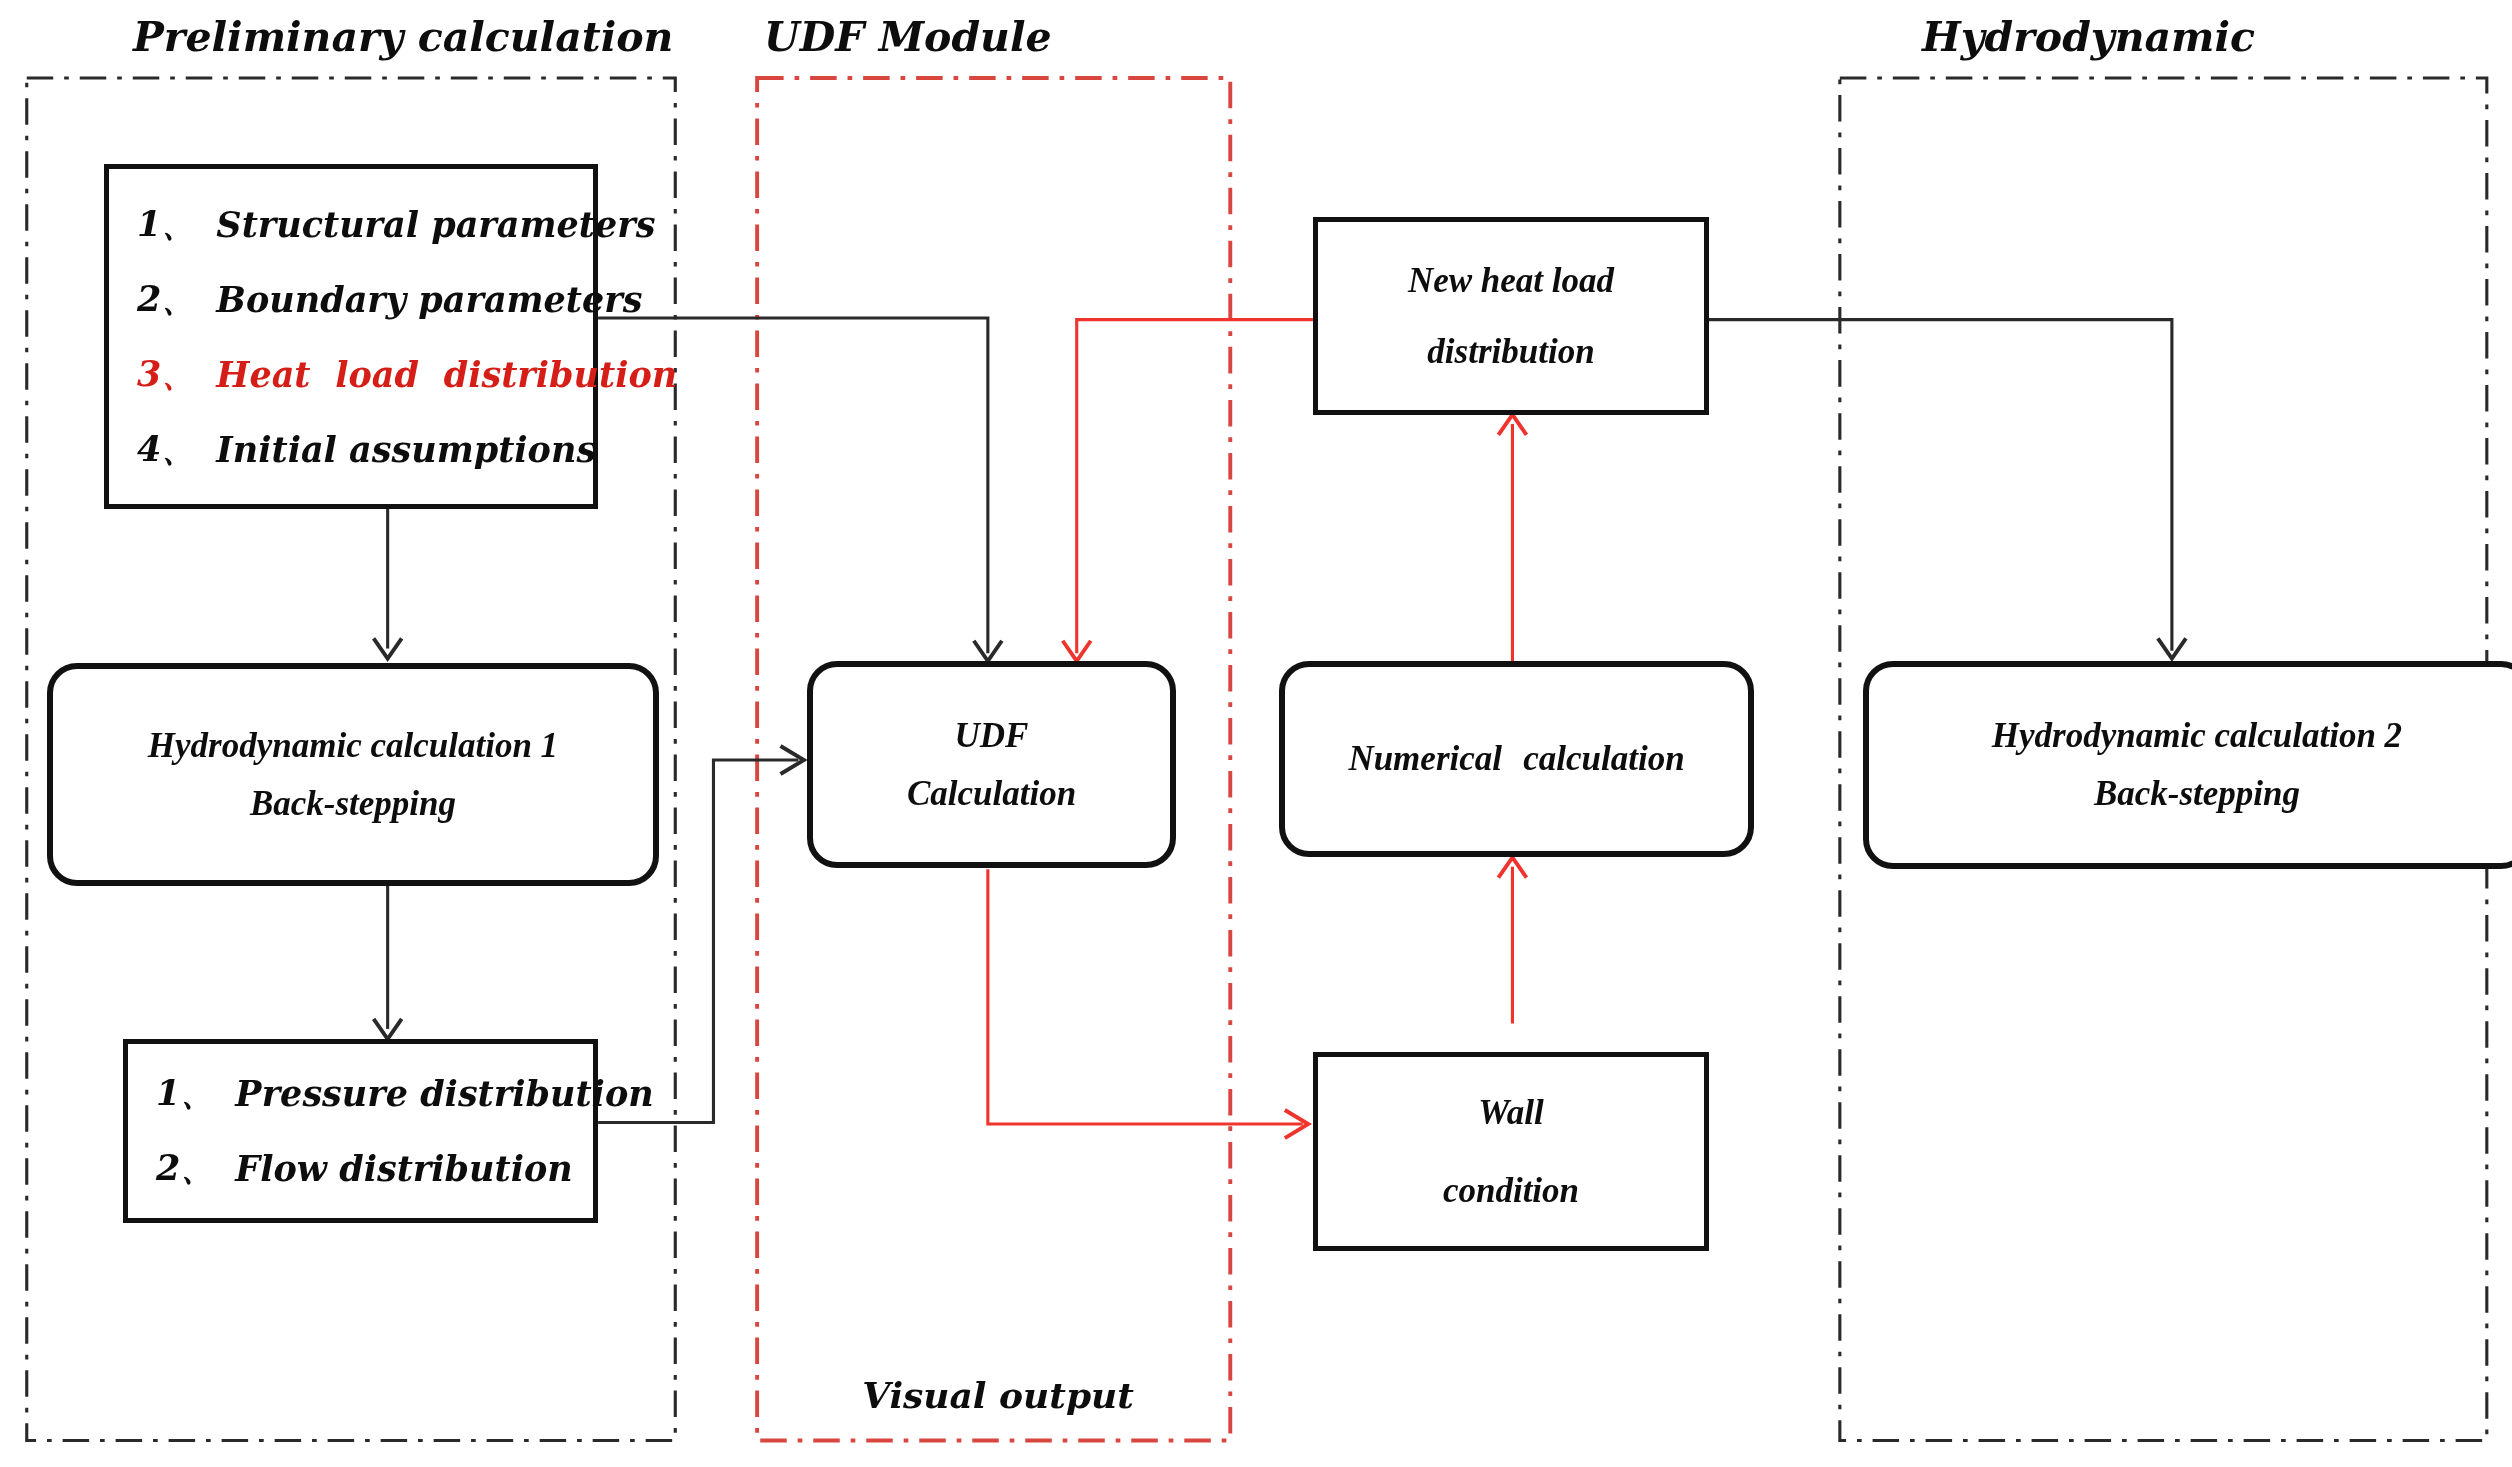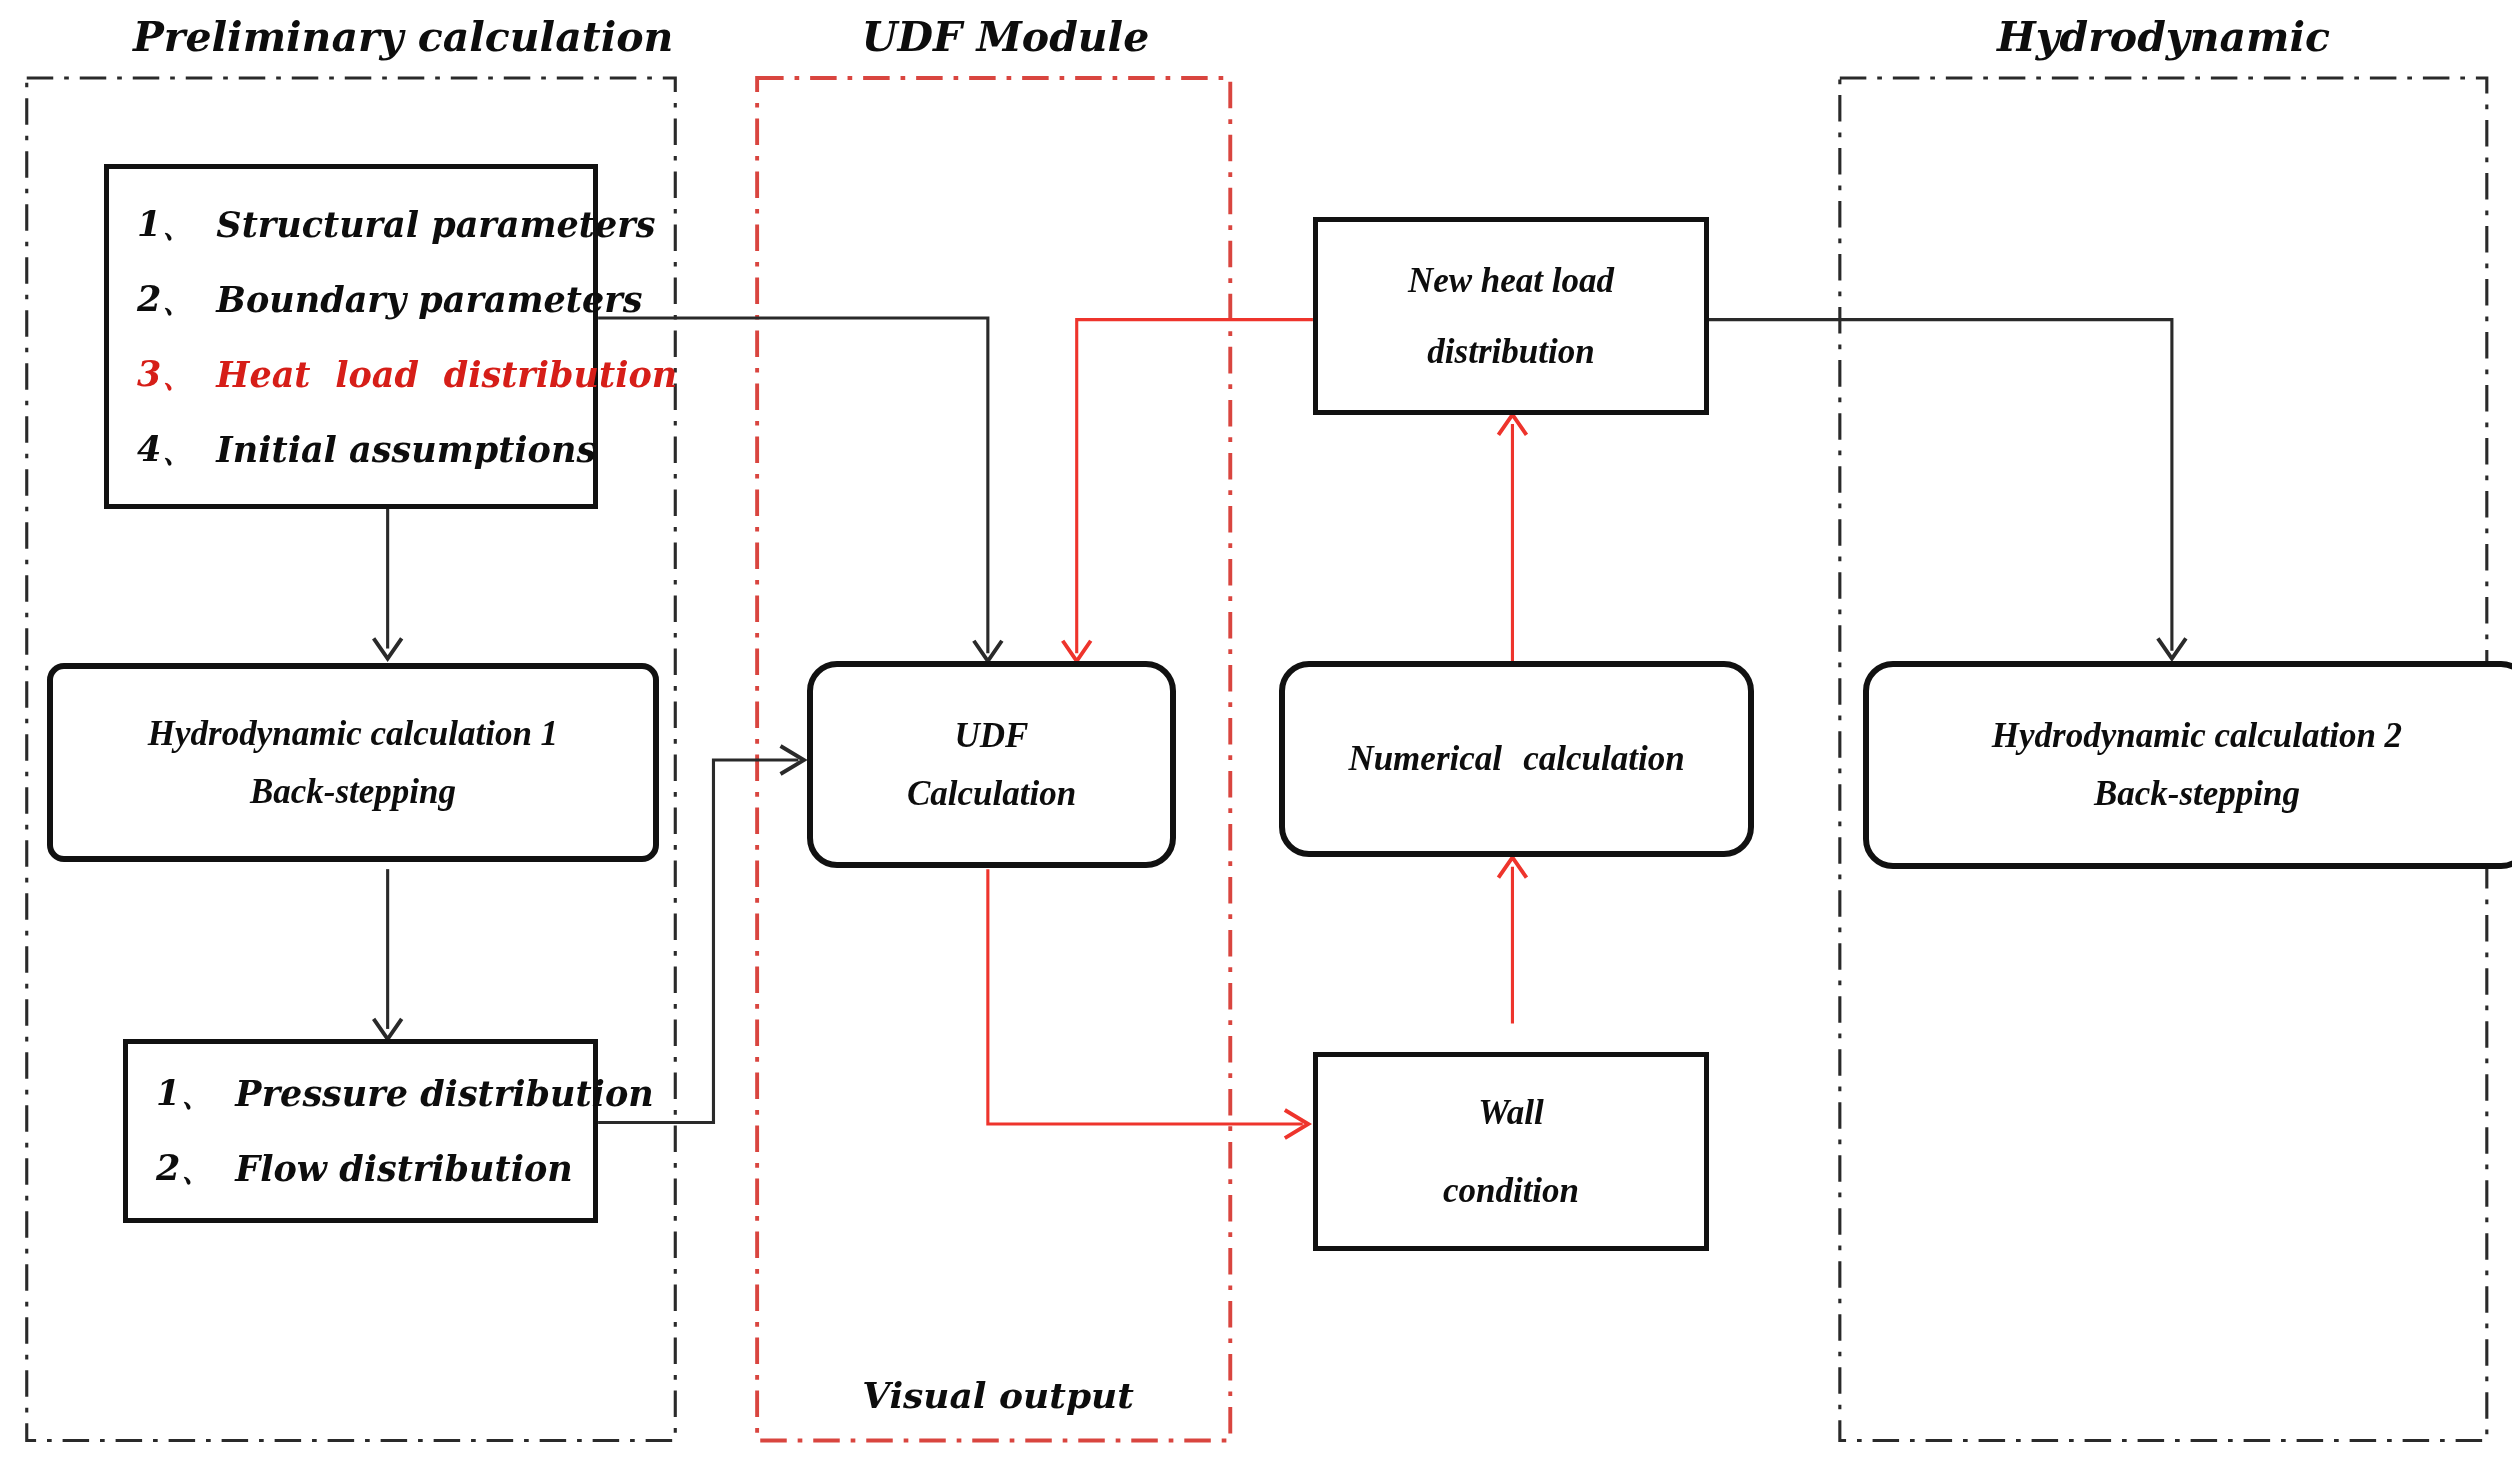--- a/index.html
+++ b/index.html
@@ -19,21 +19,21 @@
   .frame{fill:none;stroke-width:4;}
   .frame.k{stroke:var(--black-line);stroke-dasharray:34 14 6 14;}
   .frame.r{stroke:var(--red-border);stroke-width:5;stroke-dasharray:34 14 6 14;}
   .wire{fill:none;stroke-width:4;}
   .wire.k{stroke:var(--black-line);}
   .wire.r{stroke:var(--red-line);}
   .chev{fill:none;stroke-width:5;}
   .chev.k{stroke:var(--black-line);}
   .chev.r{stroke:var(--red-line);}
 
-  .sec-title{position:absolute;top:12.5px;width:483px;text-align:center;
+  .sec-title{position:absolute;top:12.5px;width:483px;text-align:left;
     font-size:41px;font-weight:bold;font-style:italic;color:#0d0d0d;white-space:nowrap;}
 
   .node{position:absolute;background:#fff;border:5.5px solid var(--box-border);
     display:flex;flex-direction:column;justify-content:center;align-items:center;
     font-weight:bold;font-style:italic;font-size:35px;color:#0d0d0d;}
   .node.round{border-width:6.2px;border-radius:30px;}
   .node .ln{line-height:58px;white-space:nowrap;text-align:center;font-family:Liberation Serif, serif;}
   .node.listbox{align-items:stretch;padding-left:28px;}
   .listbox .row{display:flex;align-items:center;height:75px;white-space:nowrap;}
   .listbox .row .num{margin-right:20px;}
@@ -112,21 +112,21 @@
     <div class="row red-item">
       <span class="num">3、</span>
       <span class="wide-space">Heat load distribution</span>
     </div>
     <div class="row">
       <span class="num">4、</span>
       <span>Initial assumptions</span>
     </div>
   </div>
 
-  <div class="node round" style="left:47px;top:663px;width:612px;height:199px;border-radius:17px;">
+  <div class="node round" style="left:47px;top:663px;width:612px;height:223px;">
     <div class="ln">Hydrodynamic calculation 1</div>
     <div class="ln">Back-stepping</div>
   </div>
 
   <div class="node listbox" style="left:123px;top:1039px;width:475px;height:184px;">
     <div class="row">
       <span class="num">1、</span>
       <span>Pressure distribution</span>
     </div>
     <div class="row">

